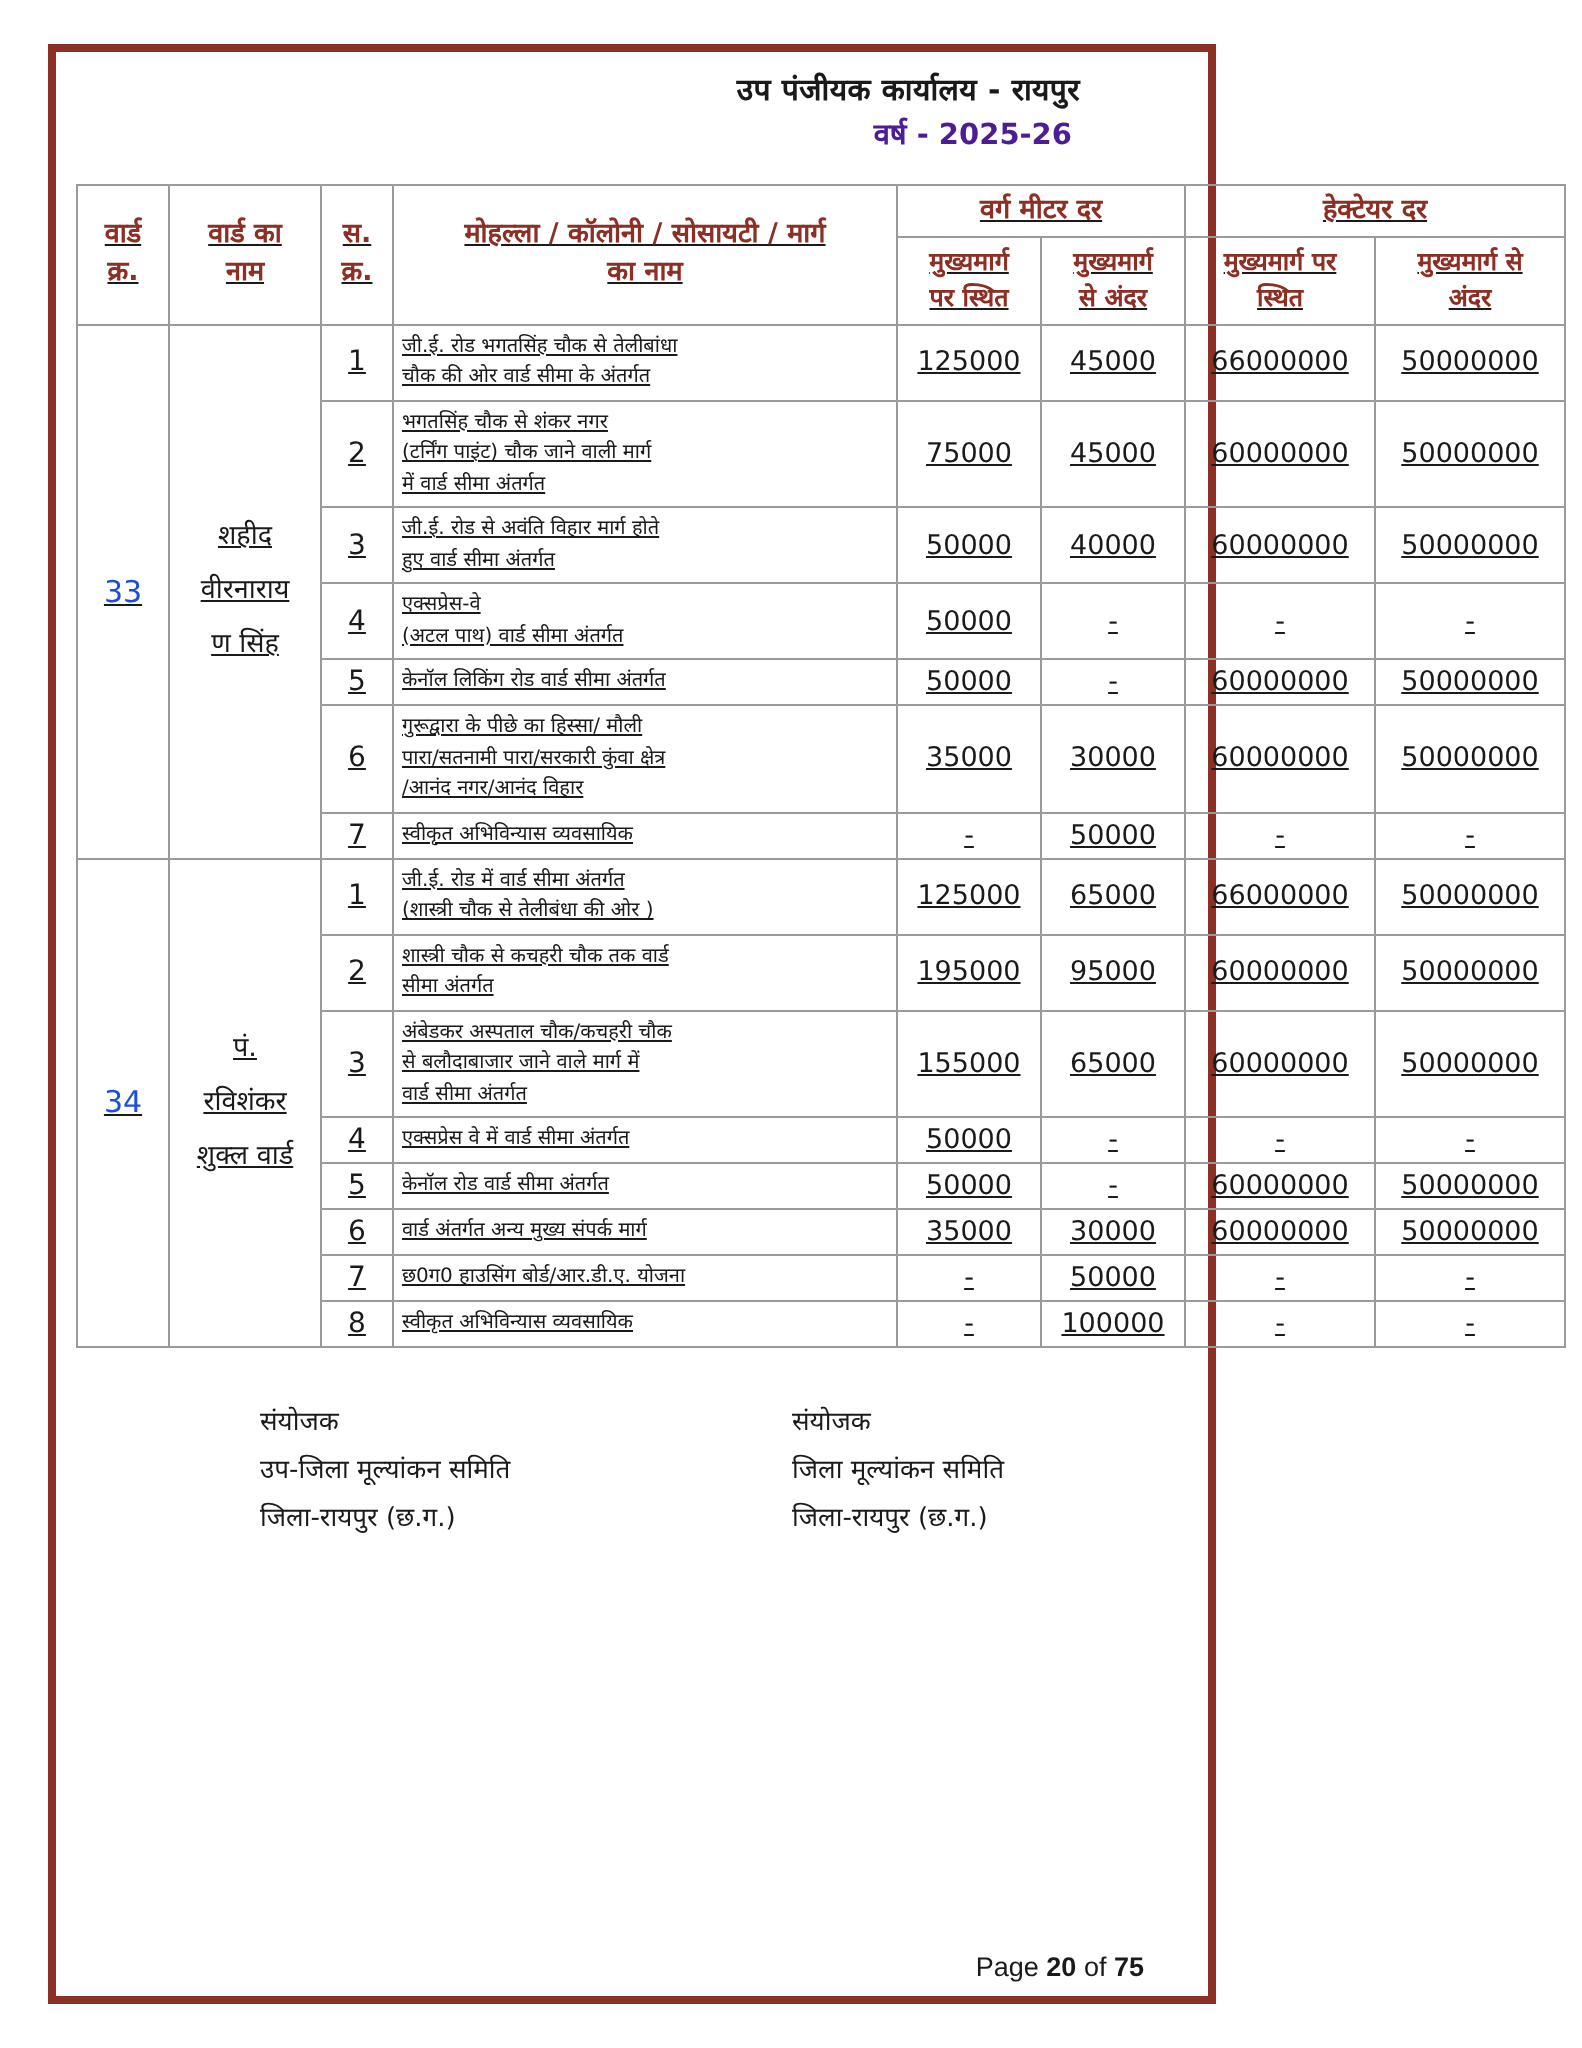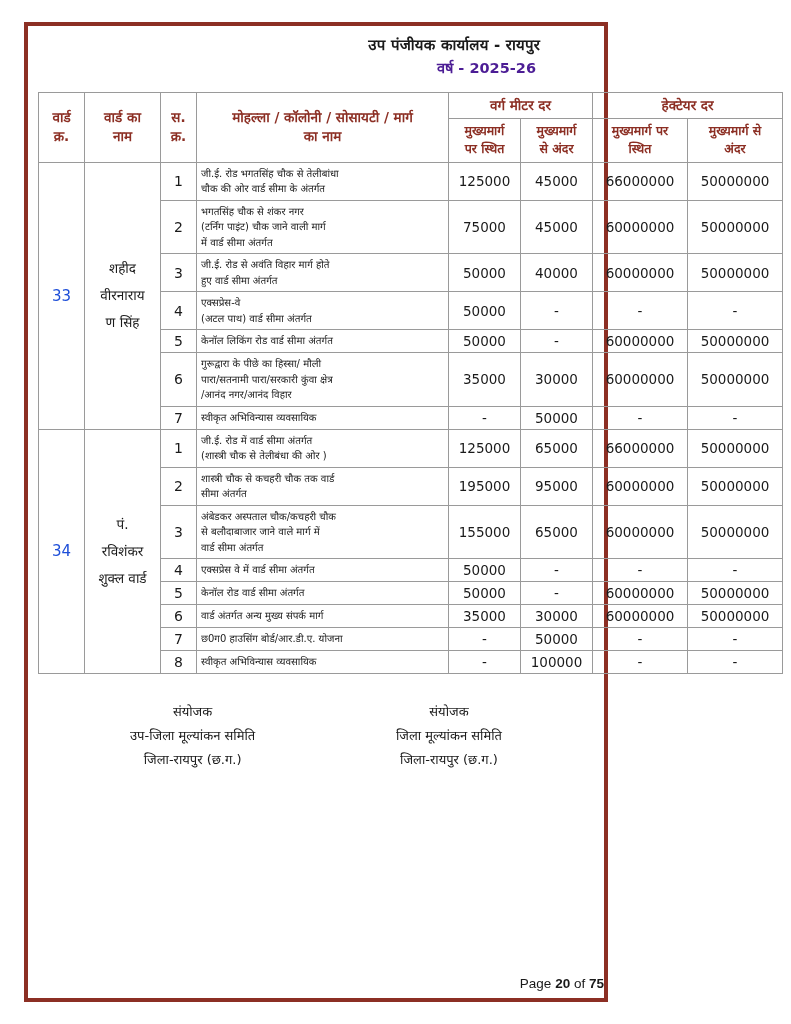--- a/index.html
+++ b/index.html
@@ -72,20 +72,21 @@
     color: #4c1d95;
     line-height: 1.6;
     padding-right: 4px;
   }
 
   
   table.rates {
     border-collapse: collapse;
     width: 100%;
     table-layout: fixed;
+    text-decoration: underline;
   }
   table.rates th,
   table.rates td {
     border: 1px solid #9a9a9a;
     vertical-align: middle;
     padding: 3px 4px;
     box-sizing: border-box;
   }
 
   table.rates thead th {
@@ -142,31 +143,31 @@
   tr.ward-start > td { border-top: 1px solid #7a7a7a; }
 
   
   .doc-footer {
     display: flex;
     justify-content: space-between;
     margin-top: 26px;
     padding: 0 6px;
   }
   .sig-block {
-    text-align: center;
+    text-align: left;
     font-size: 13px;
     line-height: 1.85;
     color: #1a1a1a;
   }
   .sig-left  { margin-left: 86px; }
   .sig-right { margin-right: 86px; }
 
   .page-number {
     position: absolute;
-    right: 28px;
+    right: 60px;
     bottom: 33px;
     font-size: 13.5px;
     color: #1a1a1a;
     font-family: "Liberation Sans", sans-serif;
   }
   .page-number b { font-weight: bold; }
 </style>
 </head>
 <body>
 

